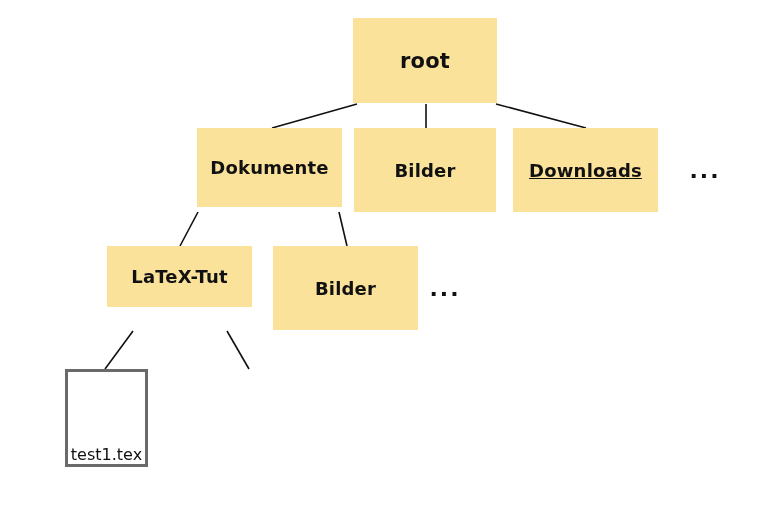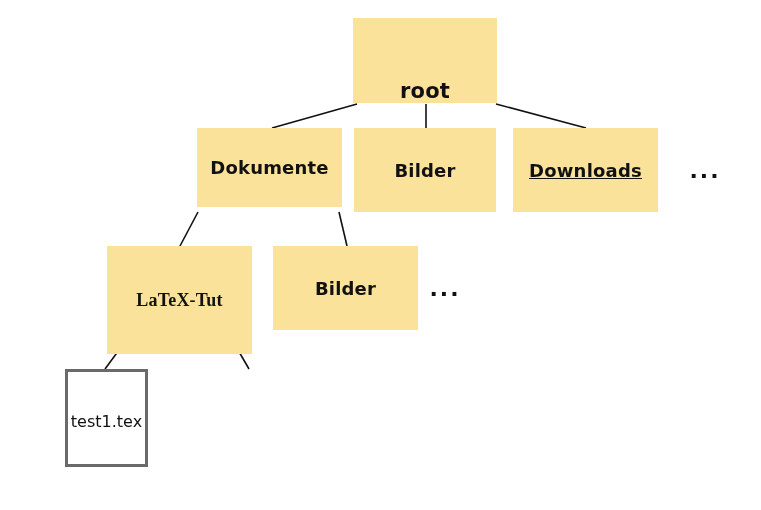--- a/index.html
+++ b/index.html
@@ -38,46 +38,46 @@
     justify-content: center;
     text-align: center;
     color: var(--folder-text);
   }
   .folder {
     background: var(--folder-fill);
     font-weight: bold;
     font-size: 18px;
     letter-spacing: 0.2px;
   }
-  .root-size { font-size: 21px; align-items: flex-end; }
+  .root-size { font-size: 21px; }
   .file {
     background: var(--file-fill);
     border: 3px solid var(--file-border);
     color: var(--file-text);
     font-weight: normal;
     font-size: 16px;
-    align-items: center;
+    align-items: flex-end;
     padding-top: 7px;
   }
   .ellipsis {
     position: absolute;
     font-weight: bold;
     font-size: 22px;
     color: var(--folder-text);
     letter-spacing: 2px;
     display: flex;
     align-items: center;
     justify-content: center;
   }
   
   .pos-root      { left: 353px; top: 18px;  width: 144px; height: 85px; }
   .pos-dokumente { left: 197px; top: 128px; width: 145px; height: 79px; }
   .pos-bilder    { left: 354px; top: 128px; width: 142px; height: 84px; }
   .pos-downloads { left: 513px; top: 128px; width: 145px; height: 84px; text-decoration: underline; }
-  .pos-latex-tut { left: 107px; top: 246px; width: 145px; height: 108px; font-family: Liberation Serif, serif; }
+  .pos-latex-tut { left: 107px; top: 246px; width: 145px; height: 61px; }
   .pos-studium   { left: 273px; top: 246px; width: 145px; height: 84px; }
   .pos-test1     { left: 65px;  top: 369px; width: 83px;  height: 98px; }
   .pos-test2     { left: 208px; top: 369px; width: 84px;  height: 98px; }
   .pos-ellipsis-root-level      { left: 683px; top: 128px; width: 44px; height: 84px; }
   .pos-ellipsis-dokumente-level { left: 423px; top: 246px; width: 44px; height: 84px; }
 </style>
 </head>
 <body>
 
 <div class="canvas">

